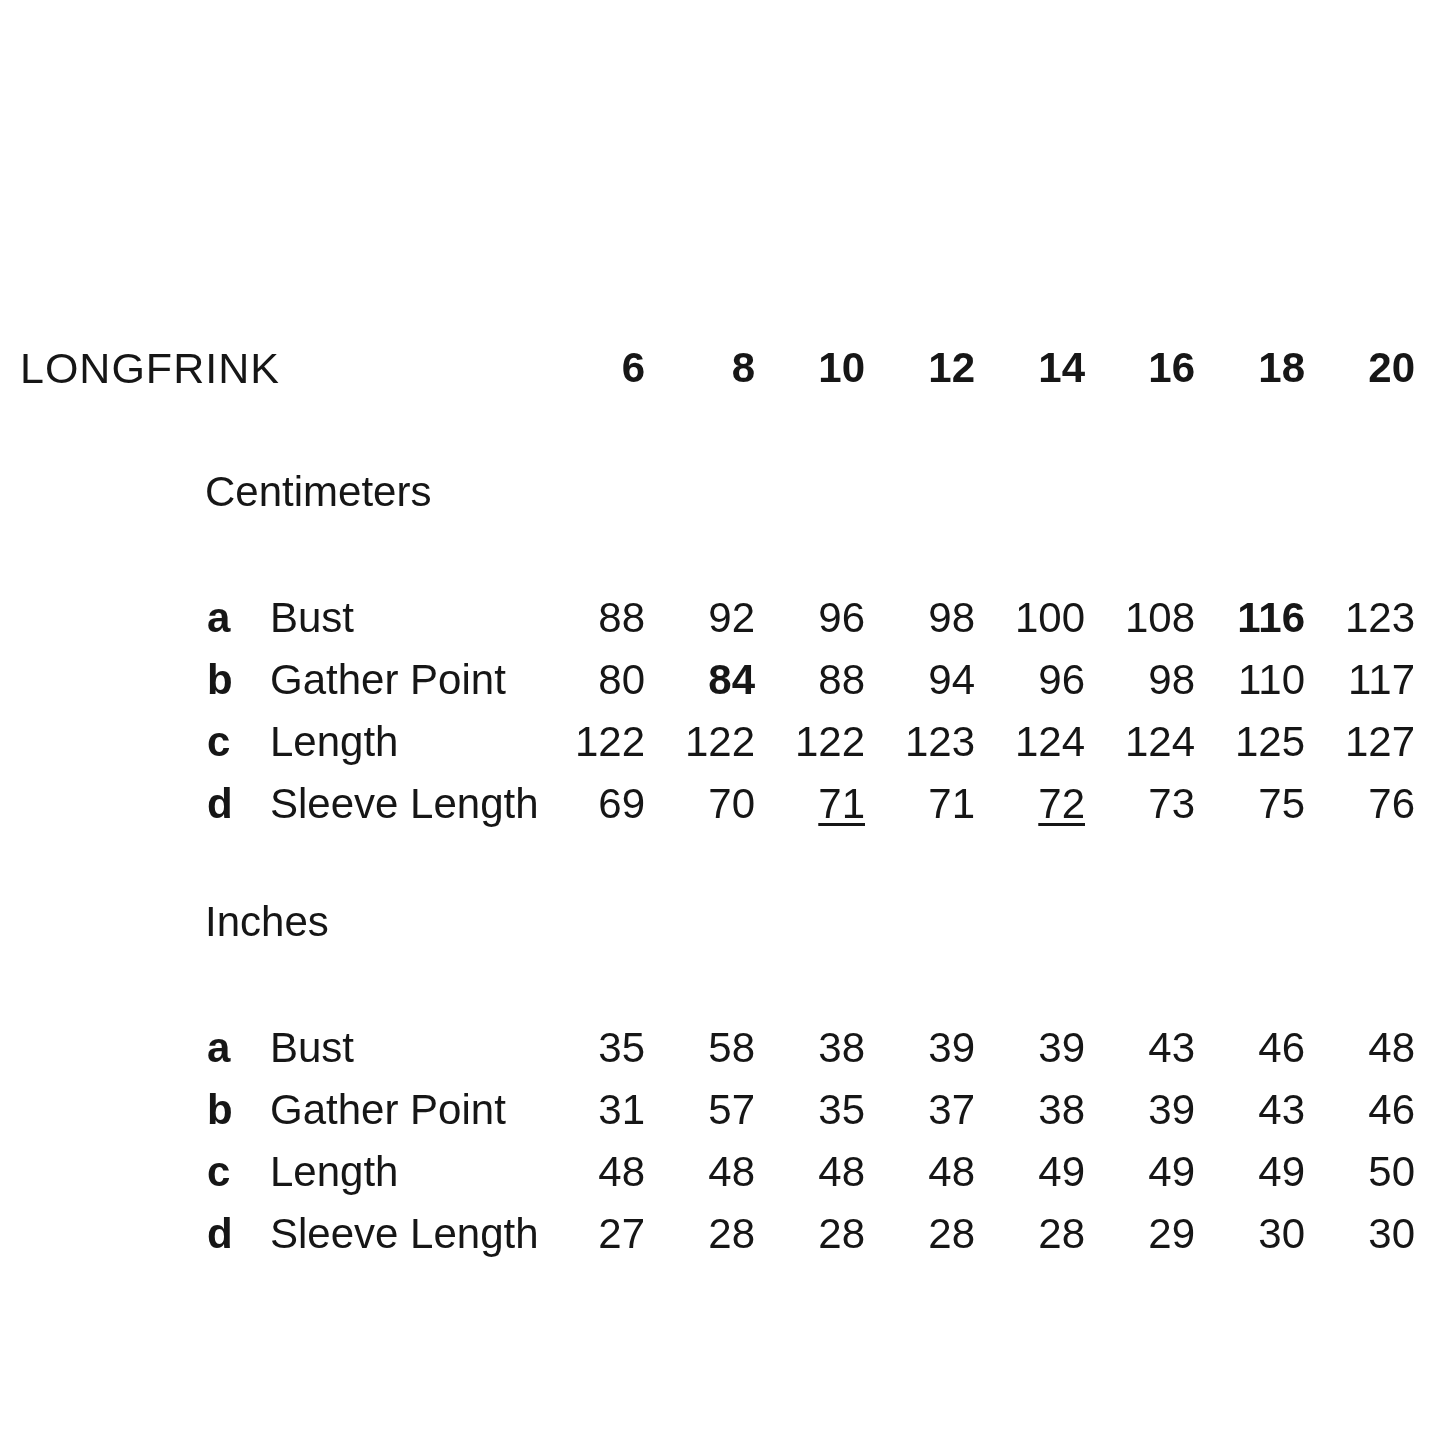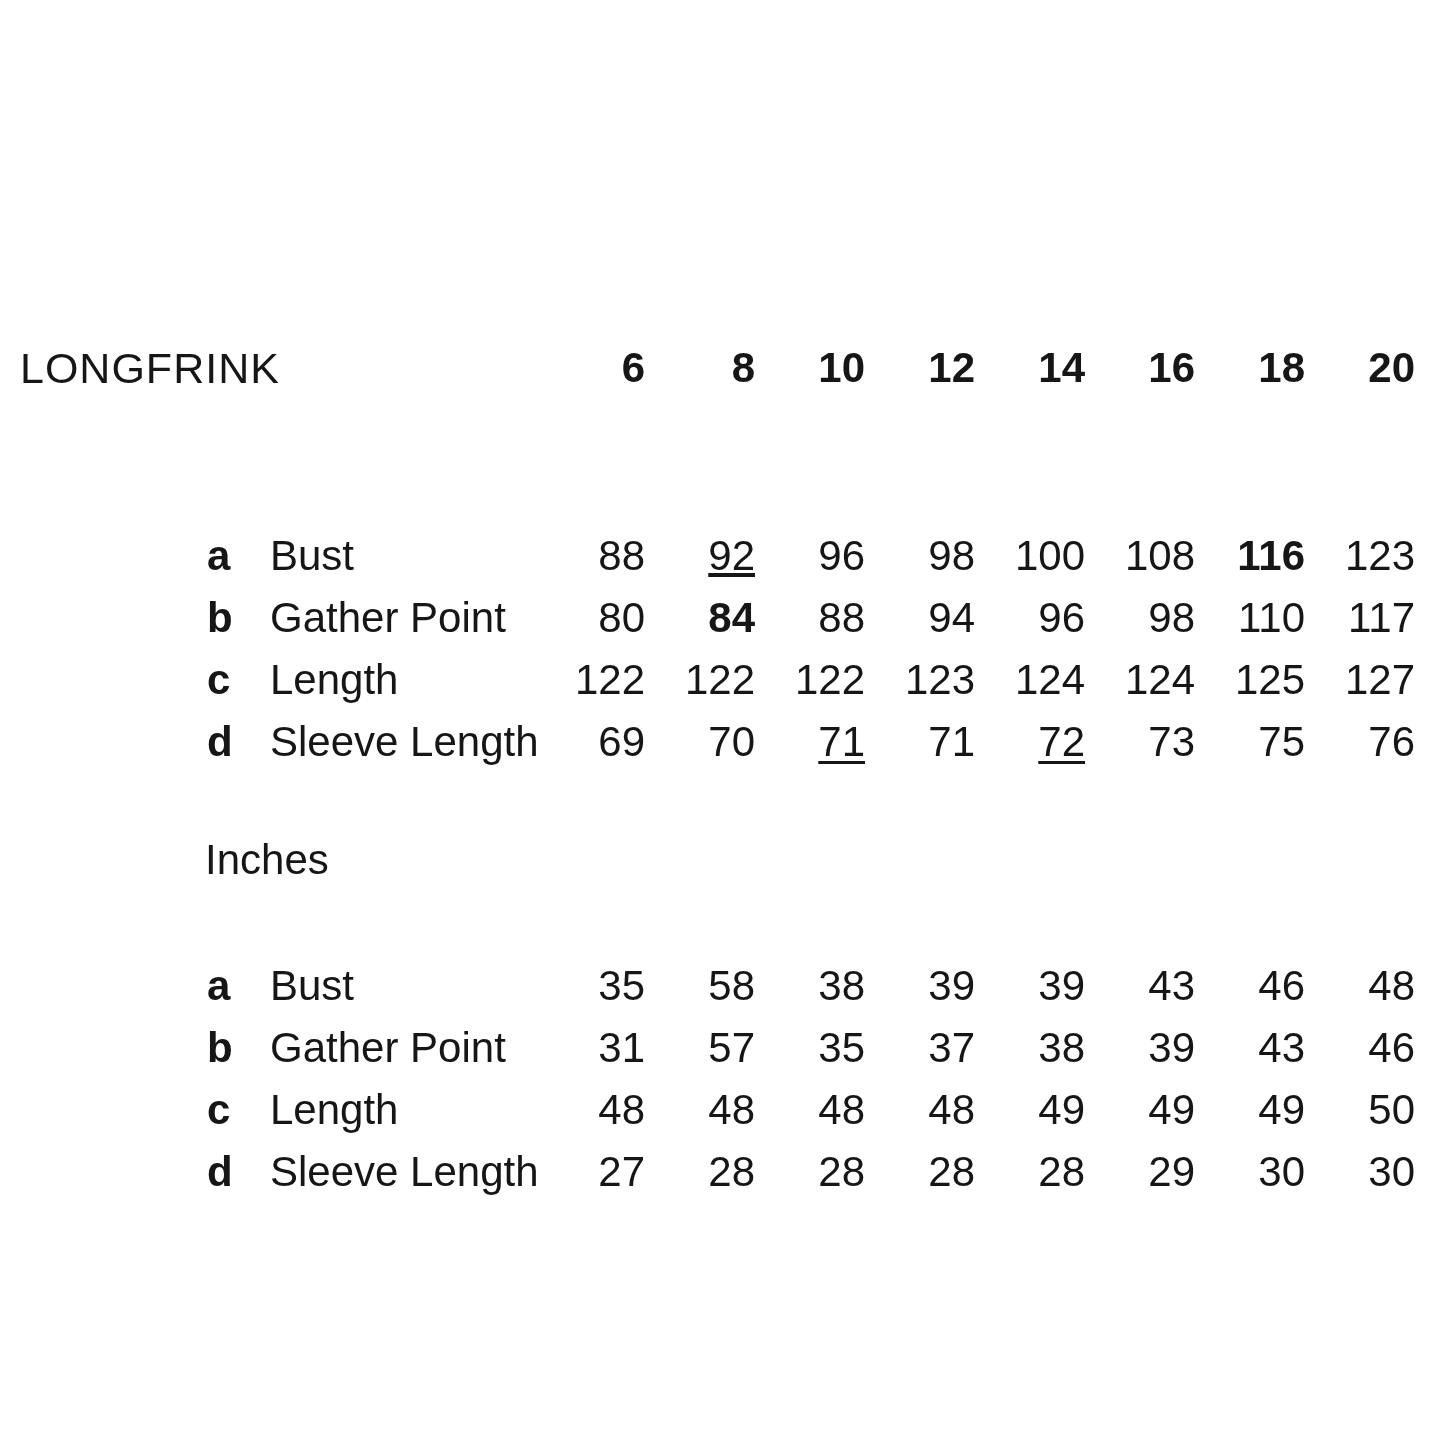--- a/index.html
+++ b/index.html
@@ -76,26 +76,29 @@
       <div class="cell num size-head" style="grid-column: 5;">8</div>
       <div class="cell num size-head" style="grid-column: 6;">10</div>
       <div class="cell num size-head" style="grid-column: 7;">12</div>
       <div class="cell num size-head" style="grid-column: 8;">14</div>
       <div class="cell num size-head" style="grid-column: 9;">16</div>
       <div class="cell num size-head" style="grid-column: 10;">18</div>
       <div class="cell num size-head" style="grid-column: 11;">20</div>
     </div>
   <div id="sections">
       <div class="sp62"></div>
+      <div class="row">
+        <div class="cell section-label">Centimeters</div>
+      </div>
       <div class="sp64"></div>
       <div class="row">
         <div class="cell letter" style="grid-column: 2;">a</div>
         <div class="cell label" style="grid-column: 3;">Bust</div>
         <div class="cell num" style="grid-column: 4;">88</div>
-        <div class="cell num" style="grid-column: 5; text-decoration: underline;">92</div>
+        <div class="cell num" style="grid-column: 5;">92</div>
         <div class="cell num" style="grid-column: 6;">96</div>
         <div class="cell num" style="grid-column: 7;">98</div>
         <div class="cell num" style="grid-column: 8;">100</div>
         <div class="cell num" style="grid-column: 9;">108</div>
         <div class="cell num" style="grid-column: 10; font-weight: bold;">116</div>
         <div class="cell num" style="grid-column: 11;">123</div>
       </div>
       <div class="row">
         <div class="cell letter" style="grid-column: 2;">b</div>
         <div class="cell label" style="grid-column: 3;">Gather Point</div>

